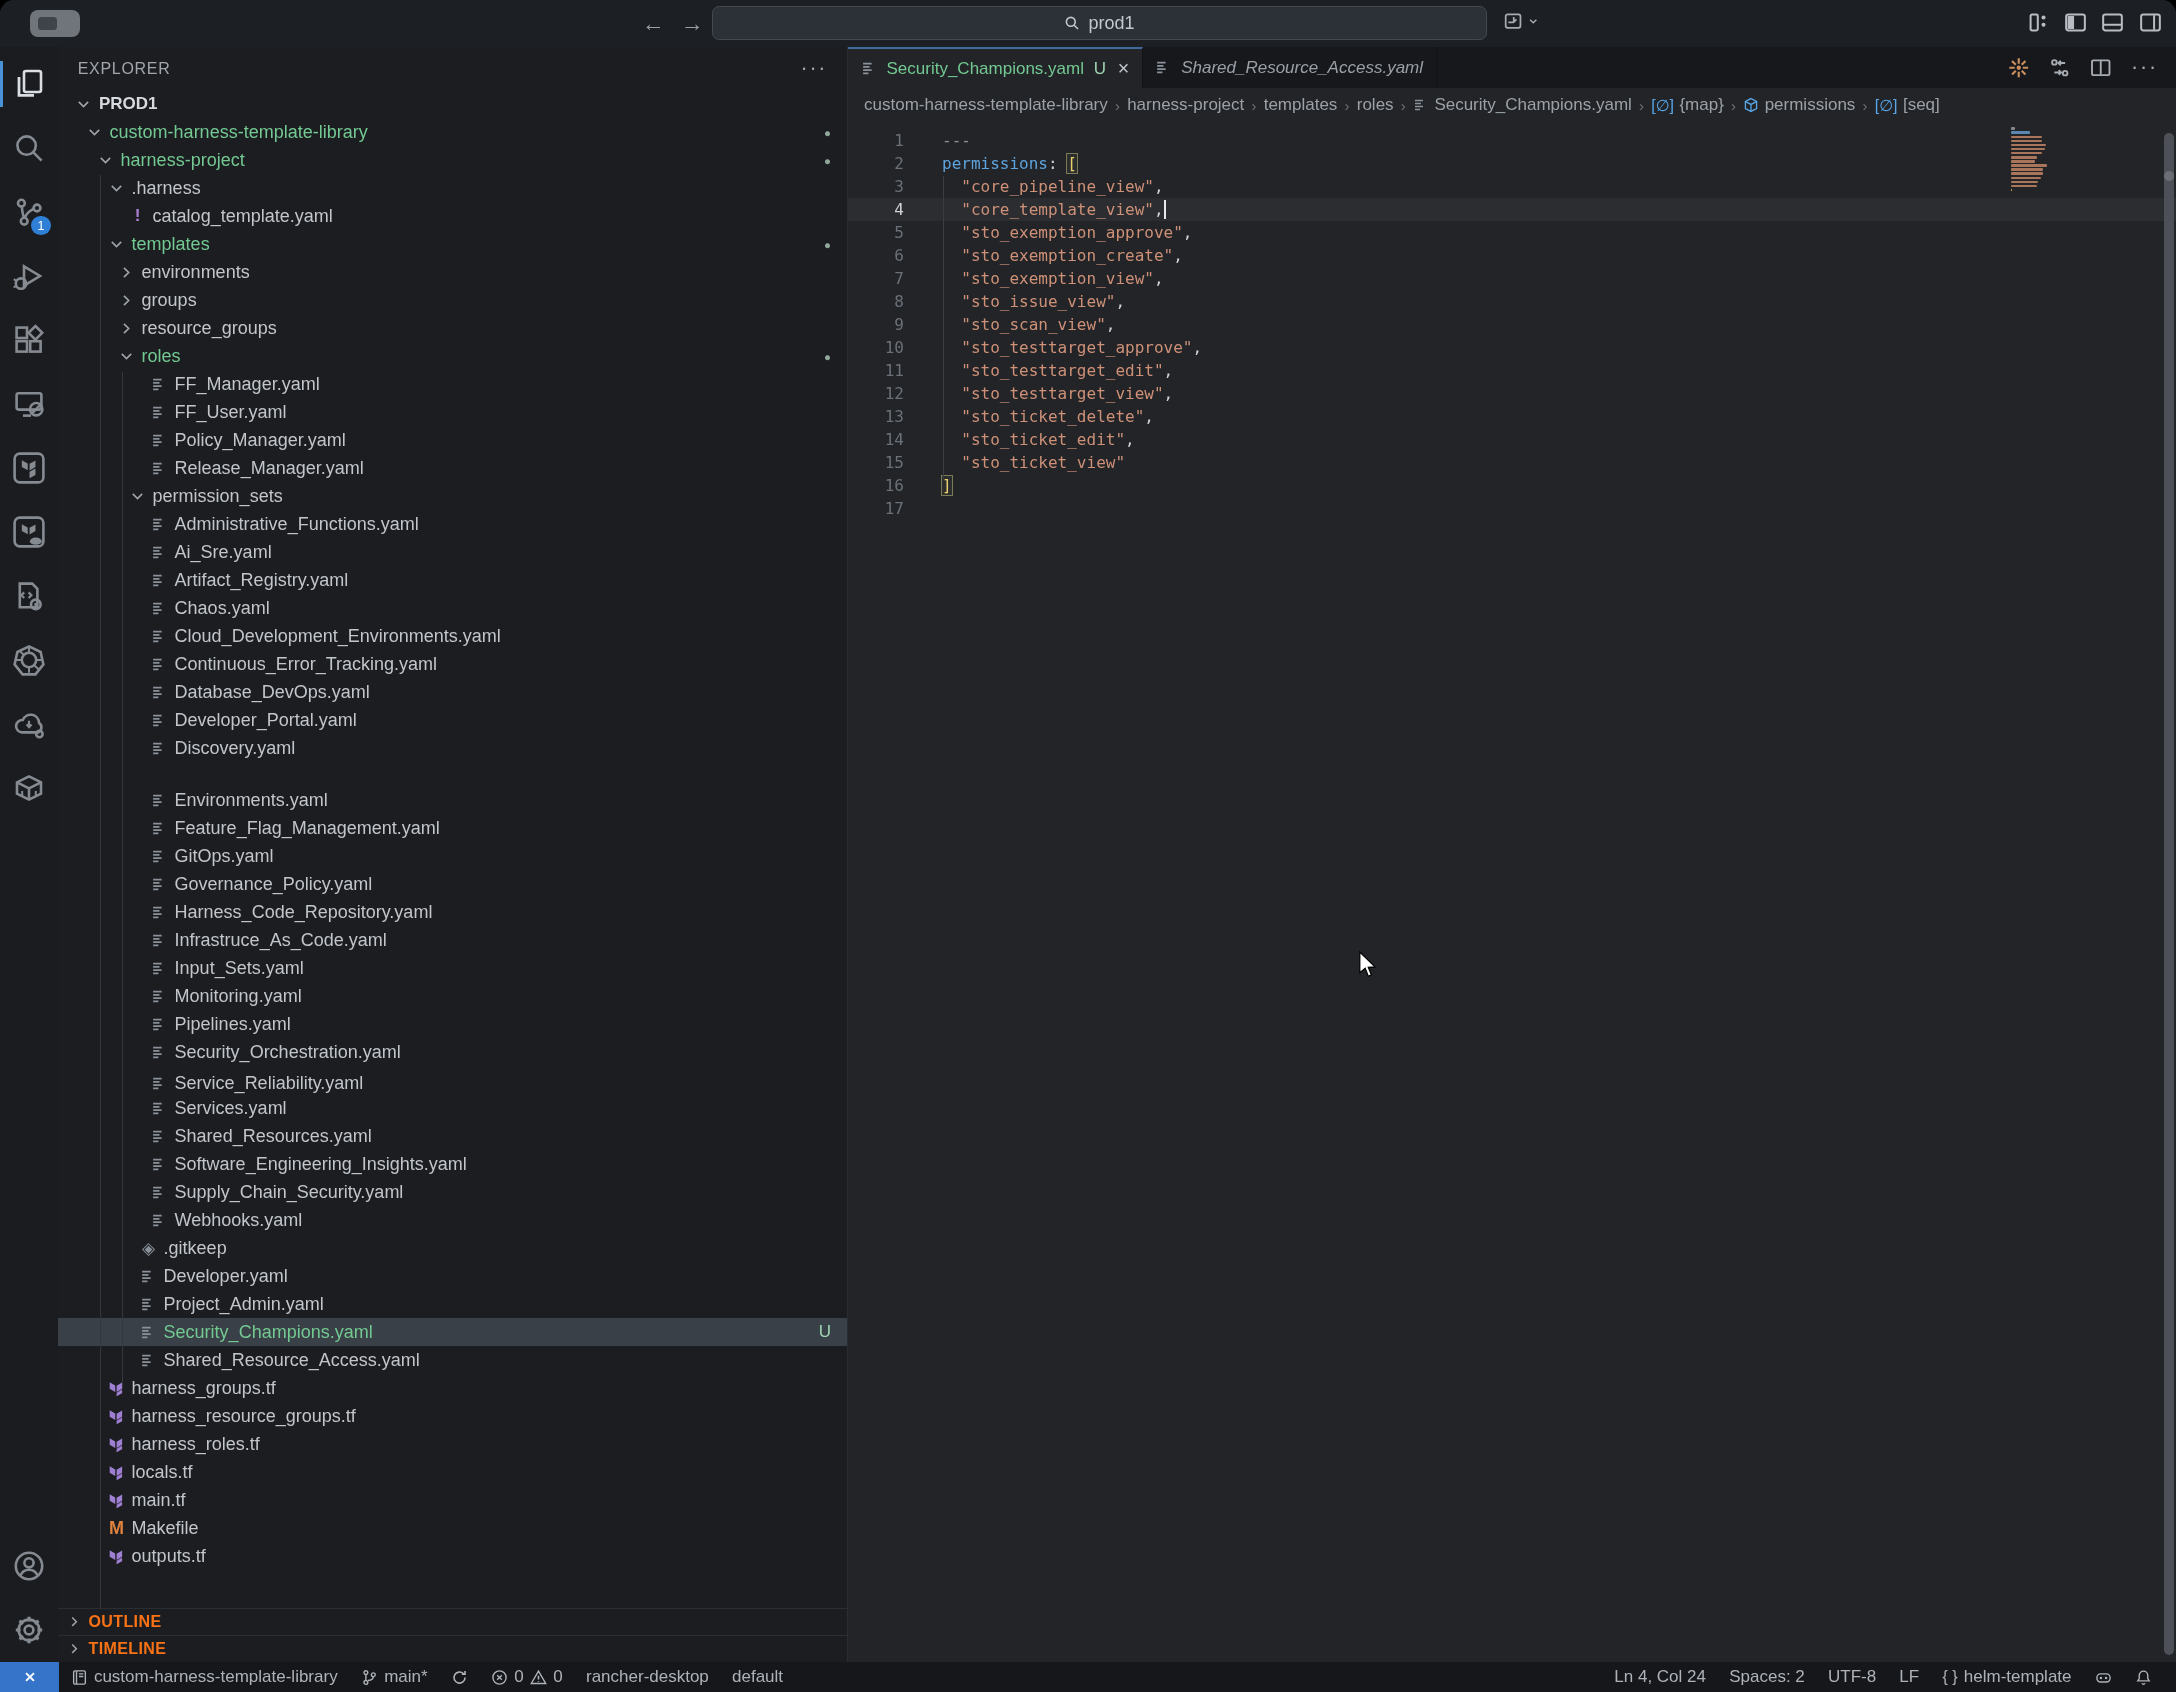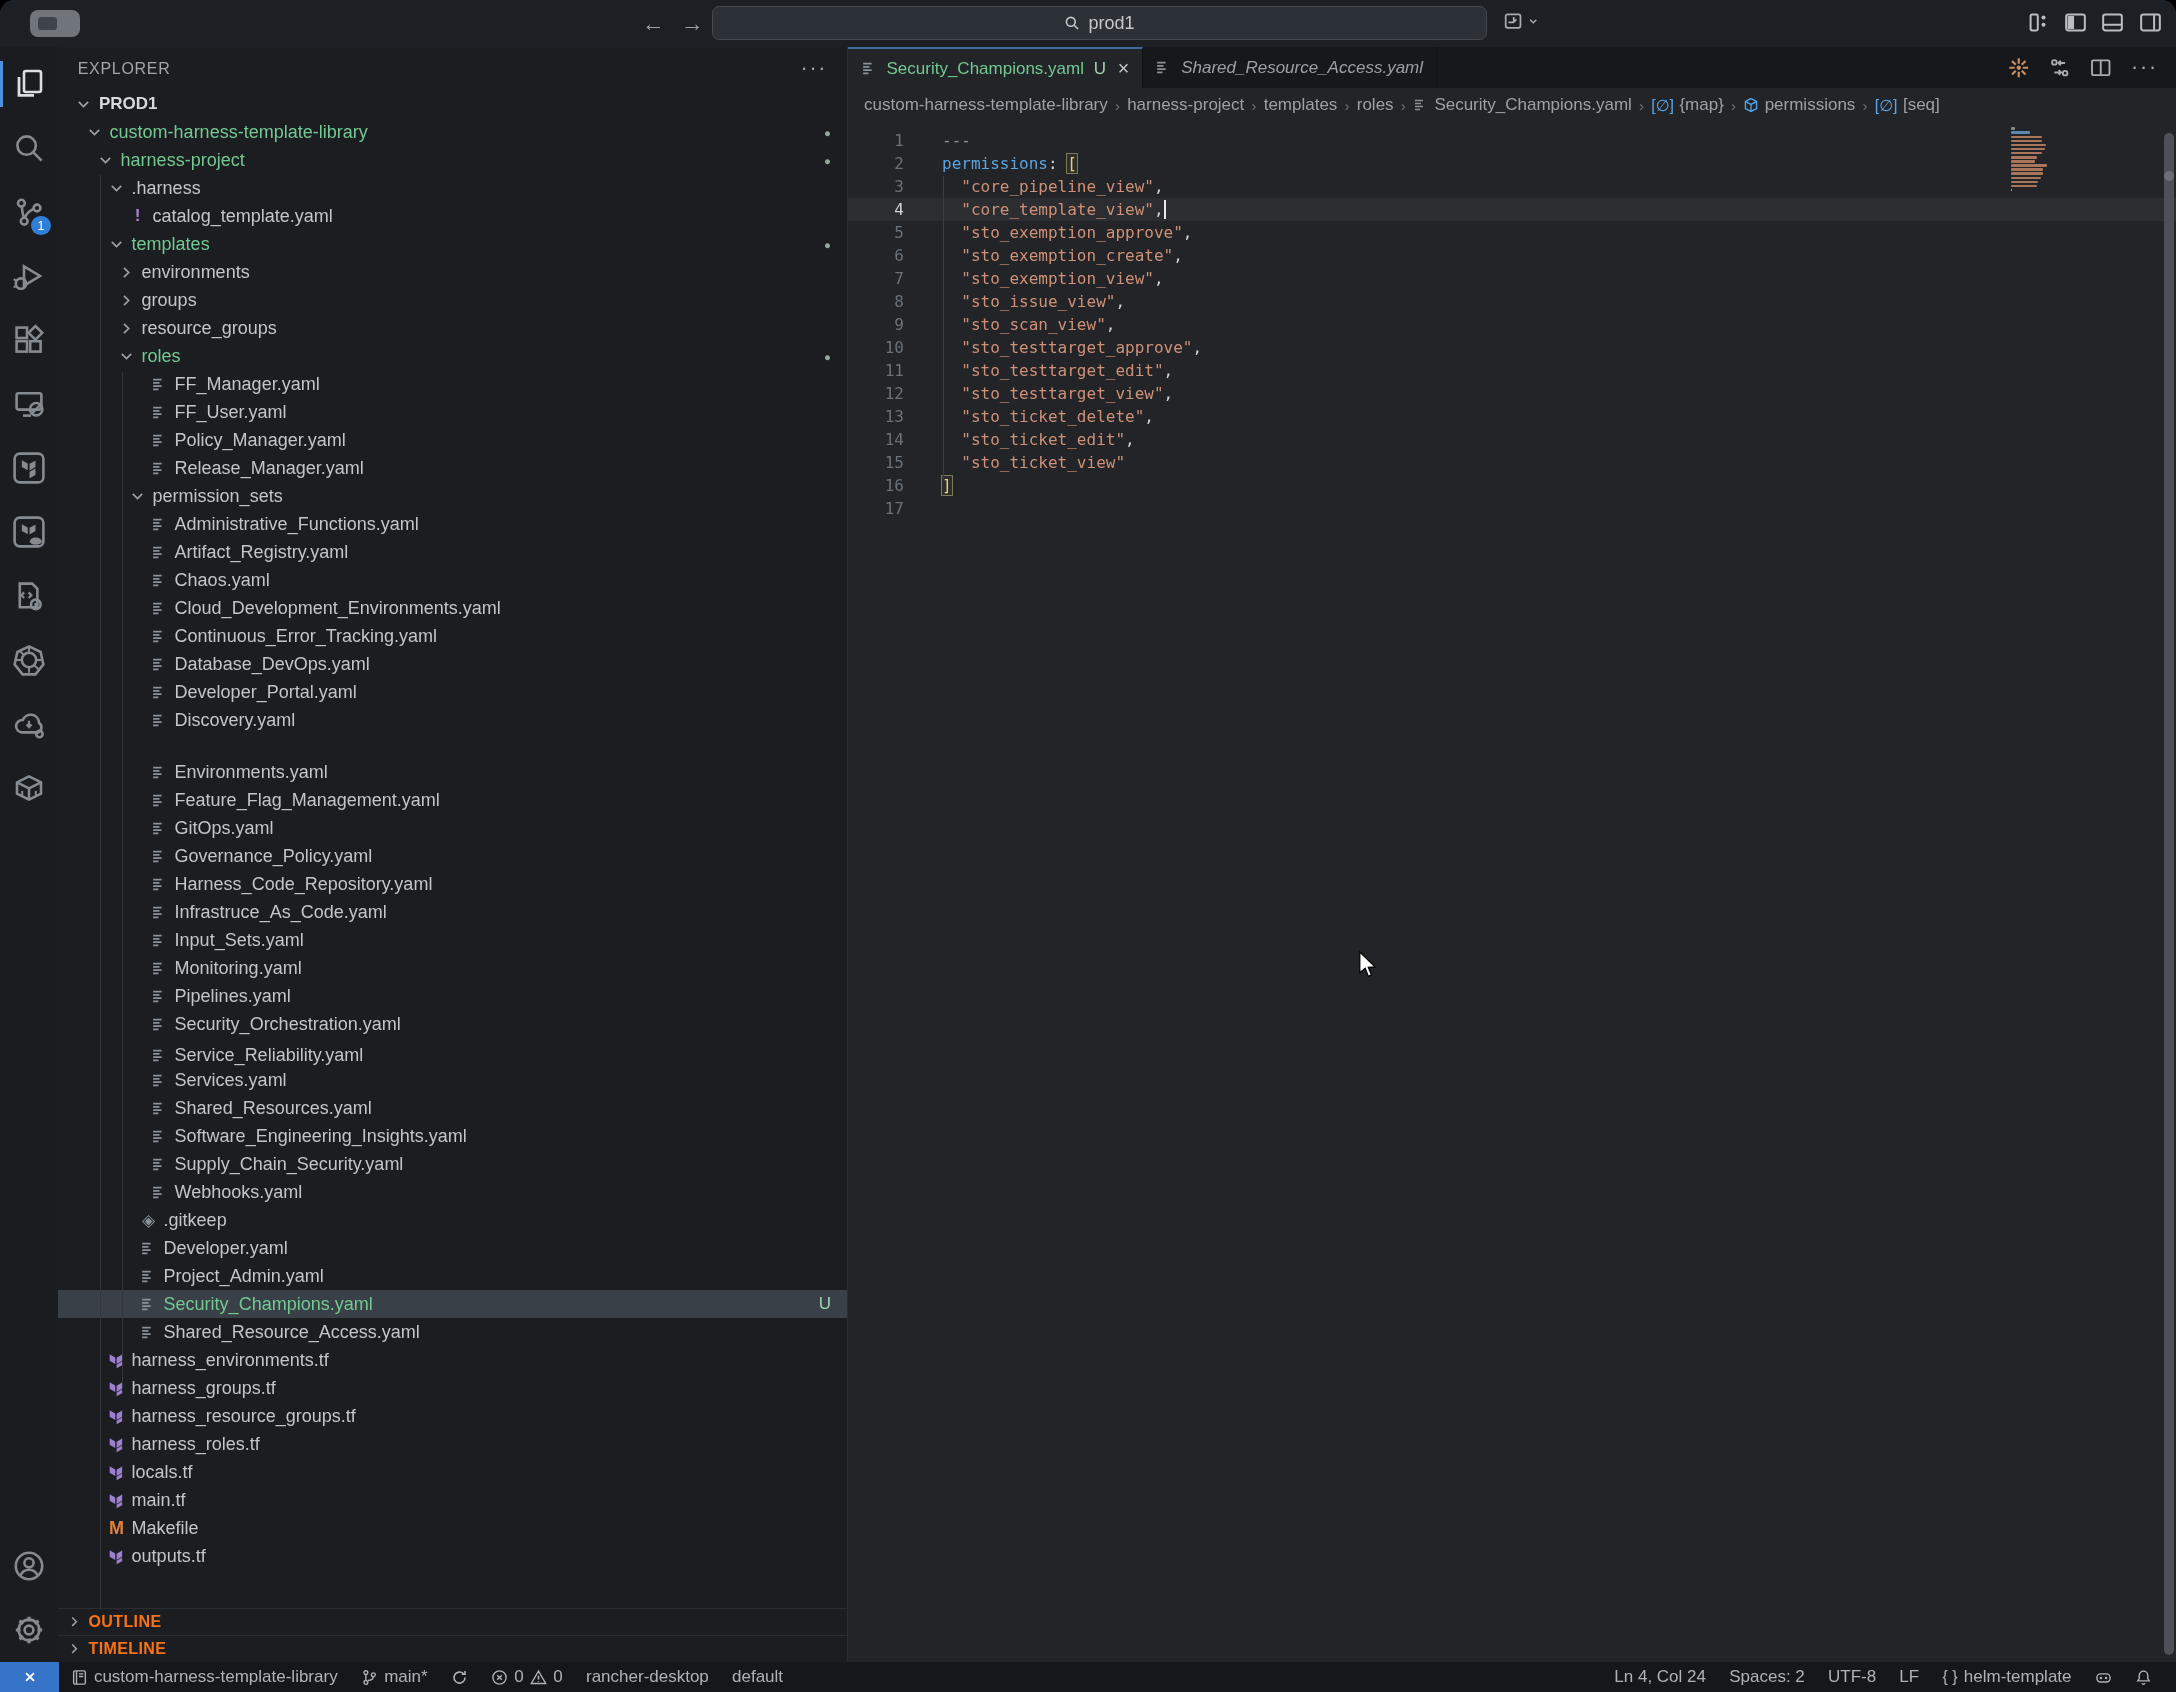--- a/index.html
+++ b/index.html
@@ -436,20 +436,28 @@
               </svg>
             </span>
             <span class="tlabel">Administrative_Functions.yaml</span>
           </div>
           <div class="tree-row" style="padding-left: 90px;">
             <span class="ficon c-yaml">
               <svg viewBox="0 0 16 16" fill="none" stroke="currentColor" stroke-width="1.3">
                 <path d="M2 3.5h8M2 6.5h6M2 9.5h8M2 12.5h5" stroke-width="1.7"></path>
               </svg>
             </span>
+            <span class="tlabel">Ai_Sre.yaml</span>
+          </div>
+          <div class="tree-row" style="padding-left: 90px;">
+            <span class="ficon c-yaml">
+              <svg viewBox="0 0 16 16" fill="none" stroke="currentColor" stroke-width="1.3">
+                <path d="M2 3.5h8M2 6.5h6M2 9.5h8M2 12.5h5" stroke-width="1.7"></path>
+              </svg>
+            </span>
             <span class="tlabel">Artifact_Registry.yaml</span>
           </div>
           <div class="tree-row" style="padding-left: 90px;">
             <span class="ficon c-yaml">
               <svg viewBox="0 0 16 16" fill="none" stroke="currentColor" stroke-width="1.3">
                 <path d="M2 3.5h8M2 6.5h6M2 9.5h8M2 12.5h5" stroke-width="1.7"></path>
               </svg>
             </span>
             <span class="tlabel">Chaos.yaml</span>
           </div>
@@ -652,28 +660,20 @@
               <span class="u-badge">U</span>
             </span>
           </div>
           <div class="tree-row" style="padding-left: 79px;">
             <span class="ficon c-yaml">
               <svg viewBox="0 0 16 16" fill="none" stroke="currentColor" stroke-width="1.3">
                 <path d="M2 3.5h8M2 6.5h6M2 9.5h8M2 12.5h5" stroke-width="1.7"></path>
               </svg>
             </span>
             <span class="tlabel">Shared_Resource_Access.yaml</span>
-          </div>
-          <div class="tree-row" style="padding-left: 47px;">
-            <span class="ficon c-terraform">
-              <svg viewBox="0 0 16 16" fill="none" stroke="currentColor" stroke-width="1.3">
-                <path fill="currentColor" stroke="none" d="M1.6 2.2l5.2 3v6L1.6 8.2zM8.1 5.3l5.2-3v6l-5.2 3zM8.1 12l5.2-3v3.4l-5.2 3z"></path>
-              </svg>
-            </span>
-            <span class="tlabel">harness_environments.tf</span>
           </div>
           <div class="tree-row" style="padding-left: 47px;">
             <span class="ficon c-terraform">
               <svg viewBox="0 0 16 16" fill="none" stroke="currentColor" stroke-width="1.3">
                 <path fill="currentColor" stroke="none" d="M1.6 2.2l5.2 3v6L1.6 8.2zM8.1 5.3l5.2-3v6l-5.2 3zM8.1 12l5.2-3v3.4l-5.2 3z"></path>
               </svg>
             </span>
             <span class="tlabel">harness_groups.tf</span>
           </div>
           <div class="tree-row" style="padding-left: 47px;">

